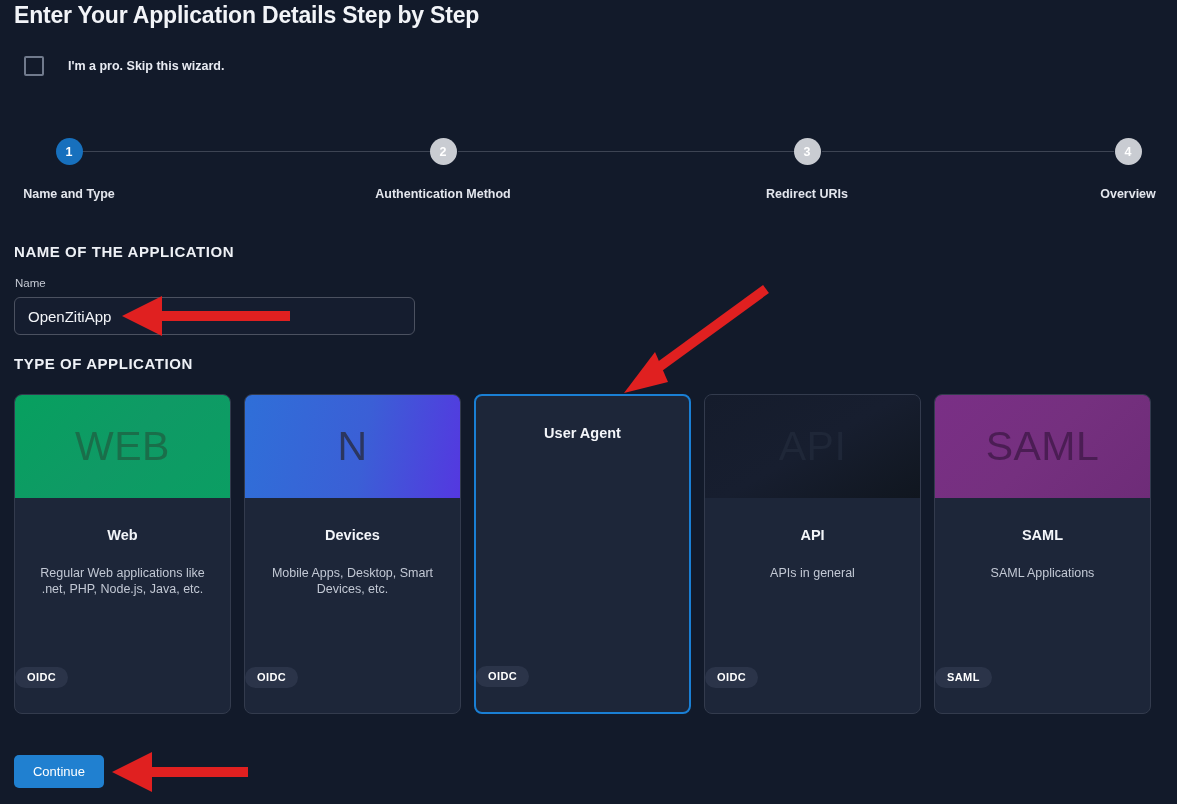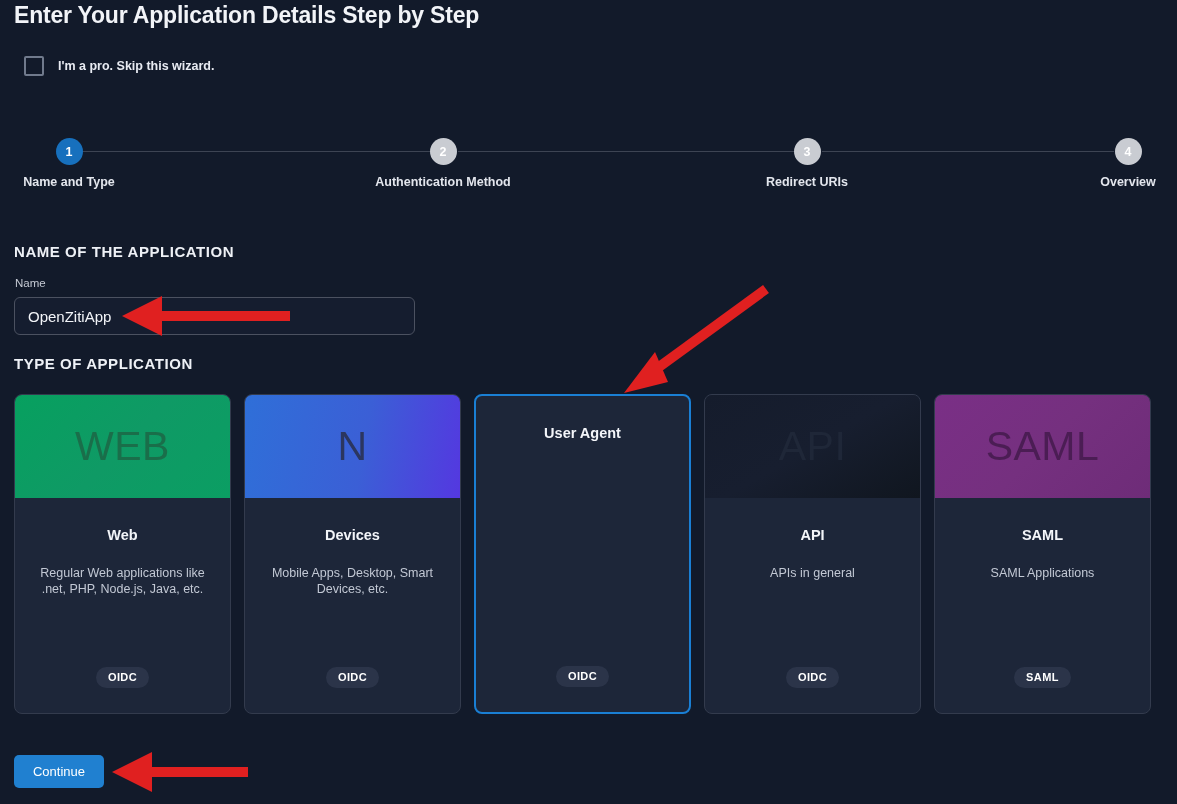--- a/index.html
+++ b/index.html
@@ -33,21 +33,21 @@
     white-space: nowrap;
   }
 
   
   .skip-row {
     position: absolute;
     left: 24px;
     top: 56px;
     display: flex;
     align-items: center;
-    gap: 14px;
+    gap: 24px;
   }
   .checkbox {
     width: 20px;
     height: 20px;
     border: 2px solid #707a8c;
     border-radius: 2px;
     background: transparent;
     flex: 0 0 auto;
   }
   .skip-label {
@@ -81,21 +81,21 @@
     justify-content: center;
     font-size: 12.5px;
     font-weight: 700;
     color: #ffffff;
     position: relative;
     z-index: 2;
   }
   .step-circle.active { background: #1770bd; }
   .step-circle.inactive { background: #c9ccd2; color: #ffffff; }
   .step-label {
-    margin-top: 10px;
+    margin-top: 22px;
     font-size: 12.5px;
     font-weight: 700;
     color: #e3e6ed;
     white-space: nowrap;
   }
   .step-line {
     position: absolute;
     top: 13px;
     height: 1px;
     background: #3d4453;
@@ -215,21 +215,21 @@
     line-height: 16px;
     font-weight: 400;
     color: #c2c8d4;
   }
   .card-badge-wrap {
     position: absolute;
     left: 0;
     right: 0;
     bottom: 25px;
     display: flex;
-    justify-content: center;
+    justify-content: flex-start;
   }
   .card-badge {
     background: #2b3449;
     color: #ffffff;
     font-size: 11px;
     font-weight: 700;
     letter-spacing: 0.4px;
     border-radius: 11px;
     padding: 4px 12px 5px;
   }

